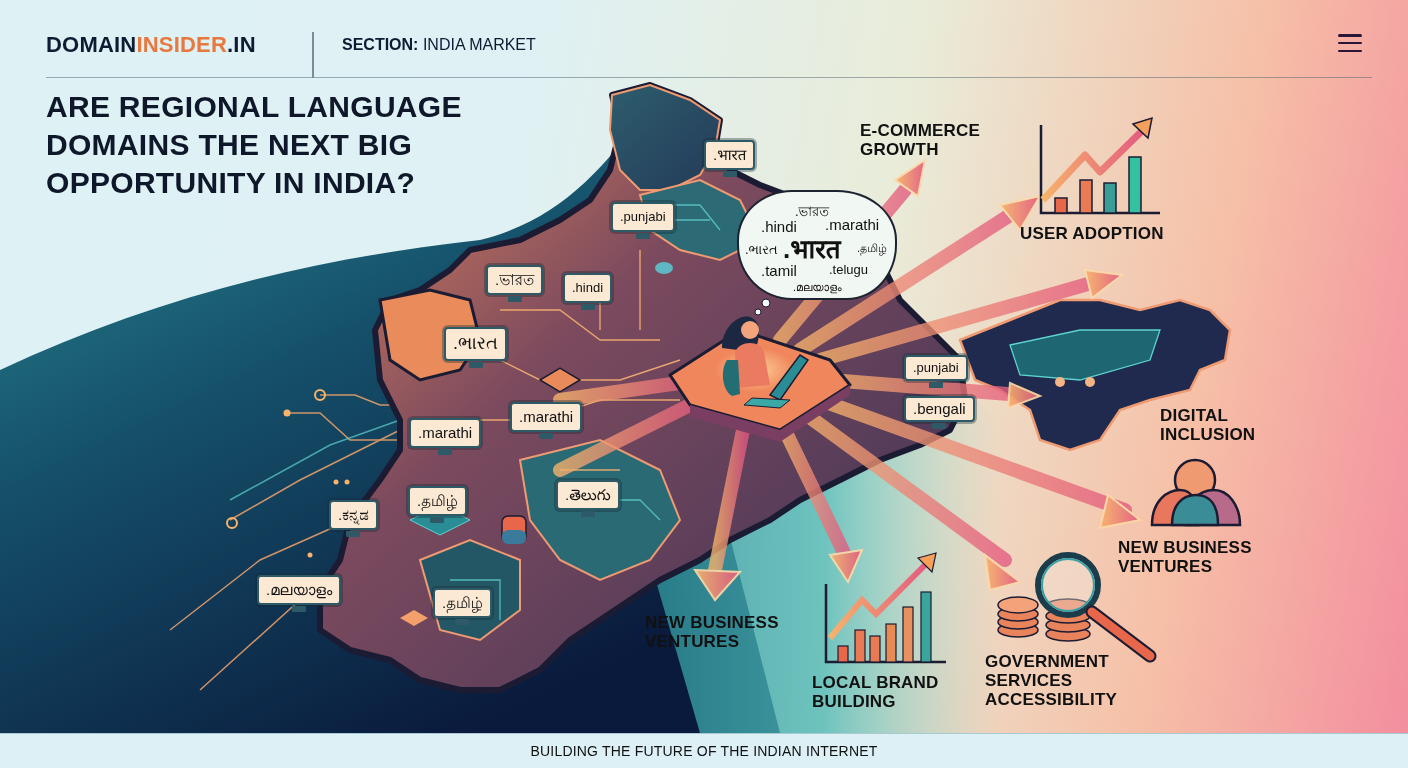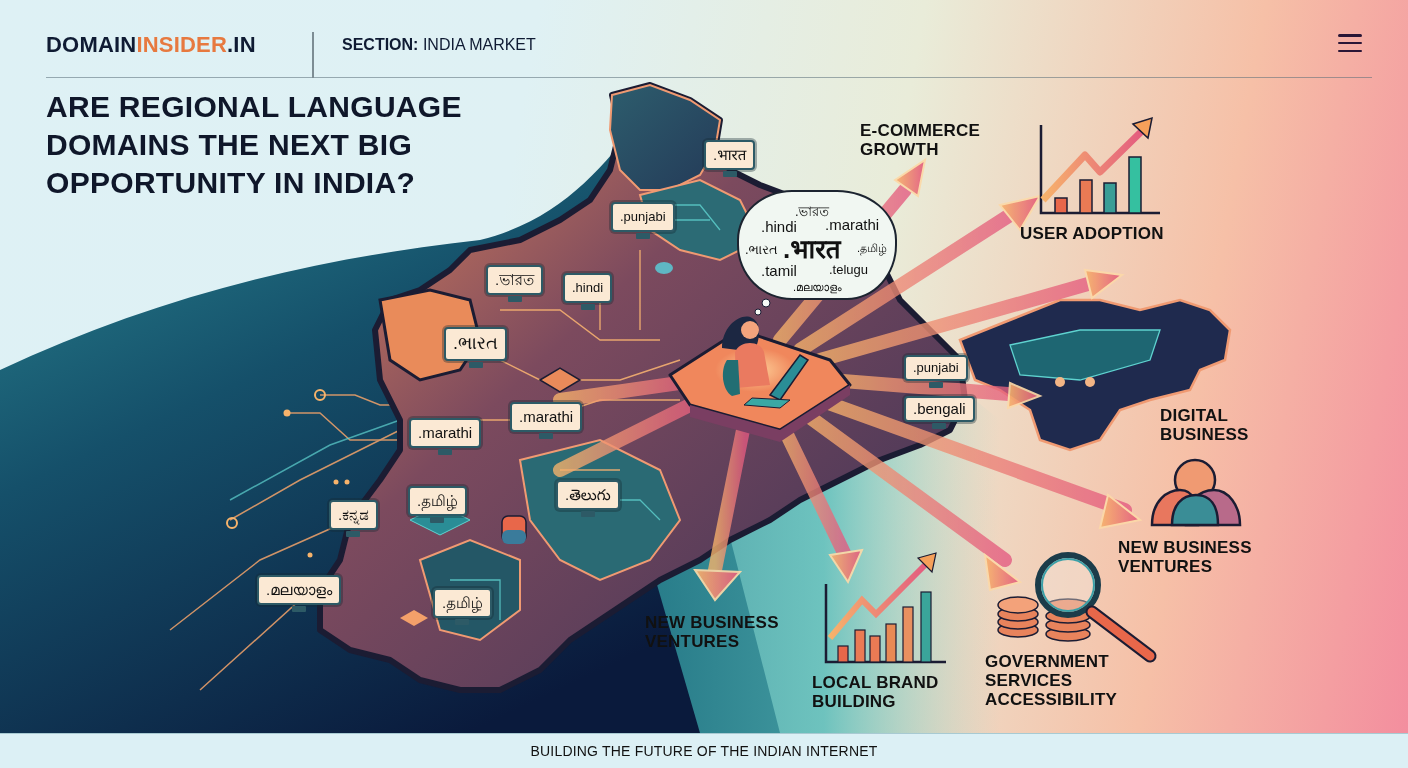--- a/index.html
+++ b/index.html
@@ -253,21 +253,21 @@
     <span style="left:54px;top:89px;font-size:11px">.മലയാളം</span>
   </div>
 
   <div class="lbl" style="left:860px;top:121px;width:140px">
     <div>E-COMMERCE</div>
     <div>GROWTH</div>
   </div>
   <div class="lbl" style="left:1020px;top:224px;width:160px">USER ADOPTION</div>
   <div class="lbl" style="left:1160px;top:406px;width:120px">
     <div>DIGITAL</div>
-    <div>BUSINESS</div>
+    <div>INCLUSION</div>
   </div>
   <div class="lbl" style="left:1118px;top:538px;width:150px">
     <div>NEW BUSINESS</div>
     <div>VENTURES</div>
   </div>
   <div class="lbl" style="left:645px;top:613px;width:150px">
     <div>NEW BUSINESS</div>
     <div>VENTURES</div>
   </div>
   <div class="lbl" style="left:985px;top:652px;width:155px">

